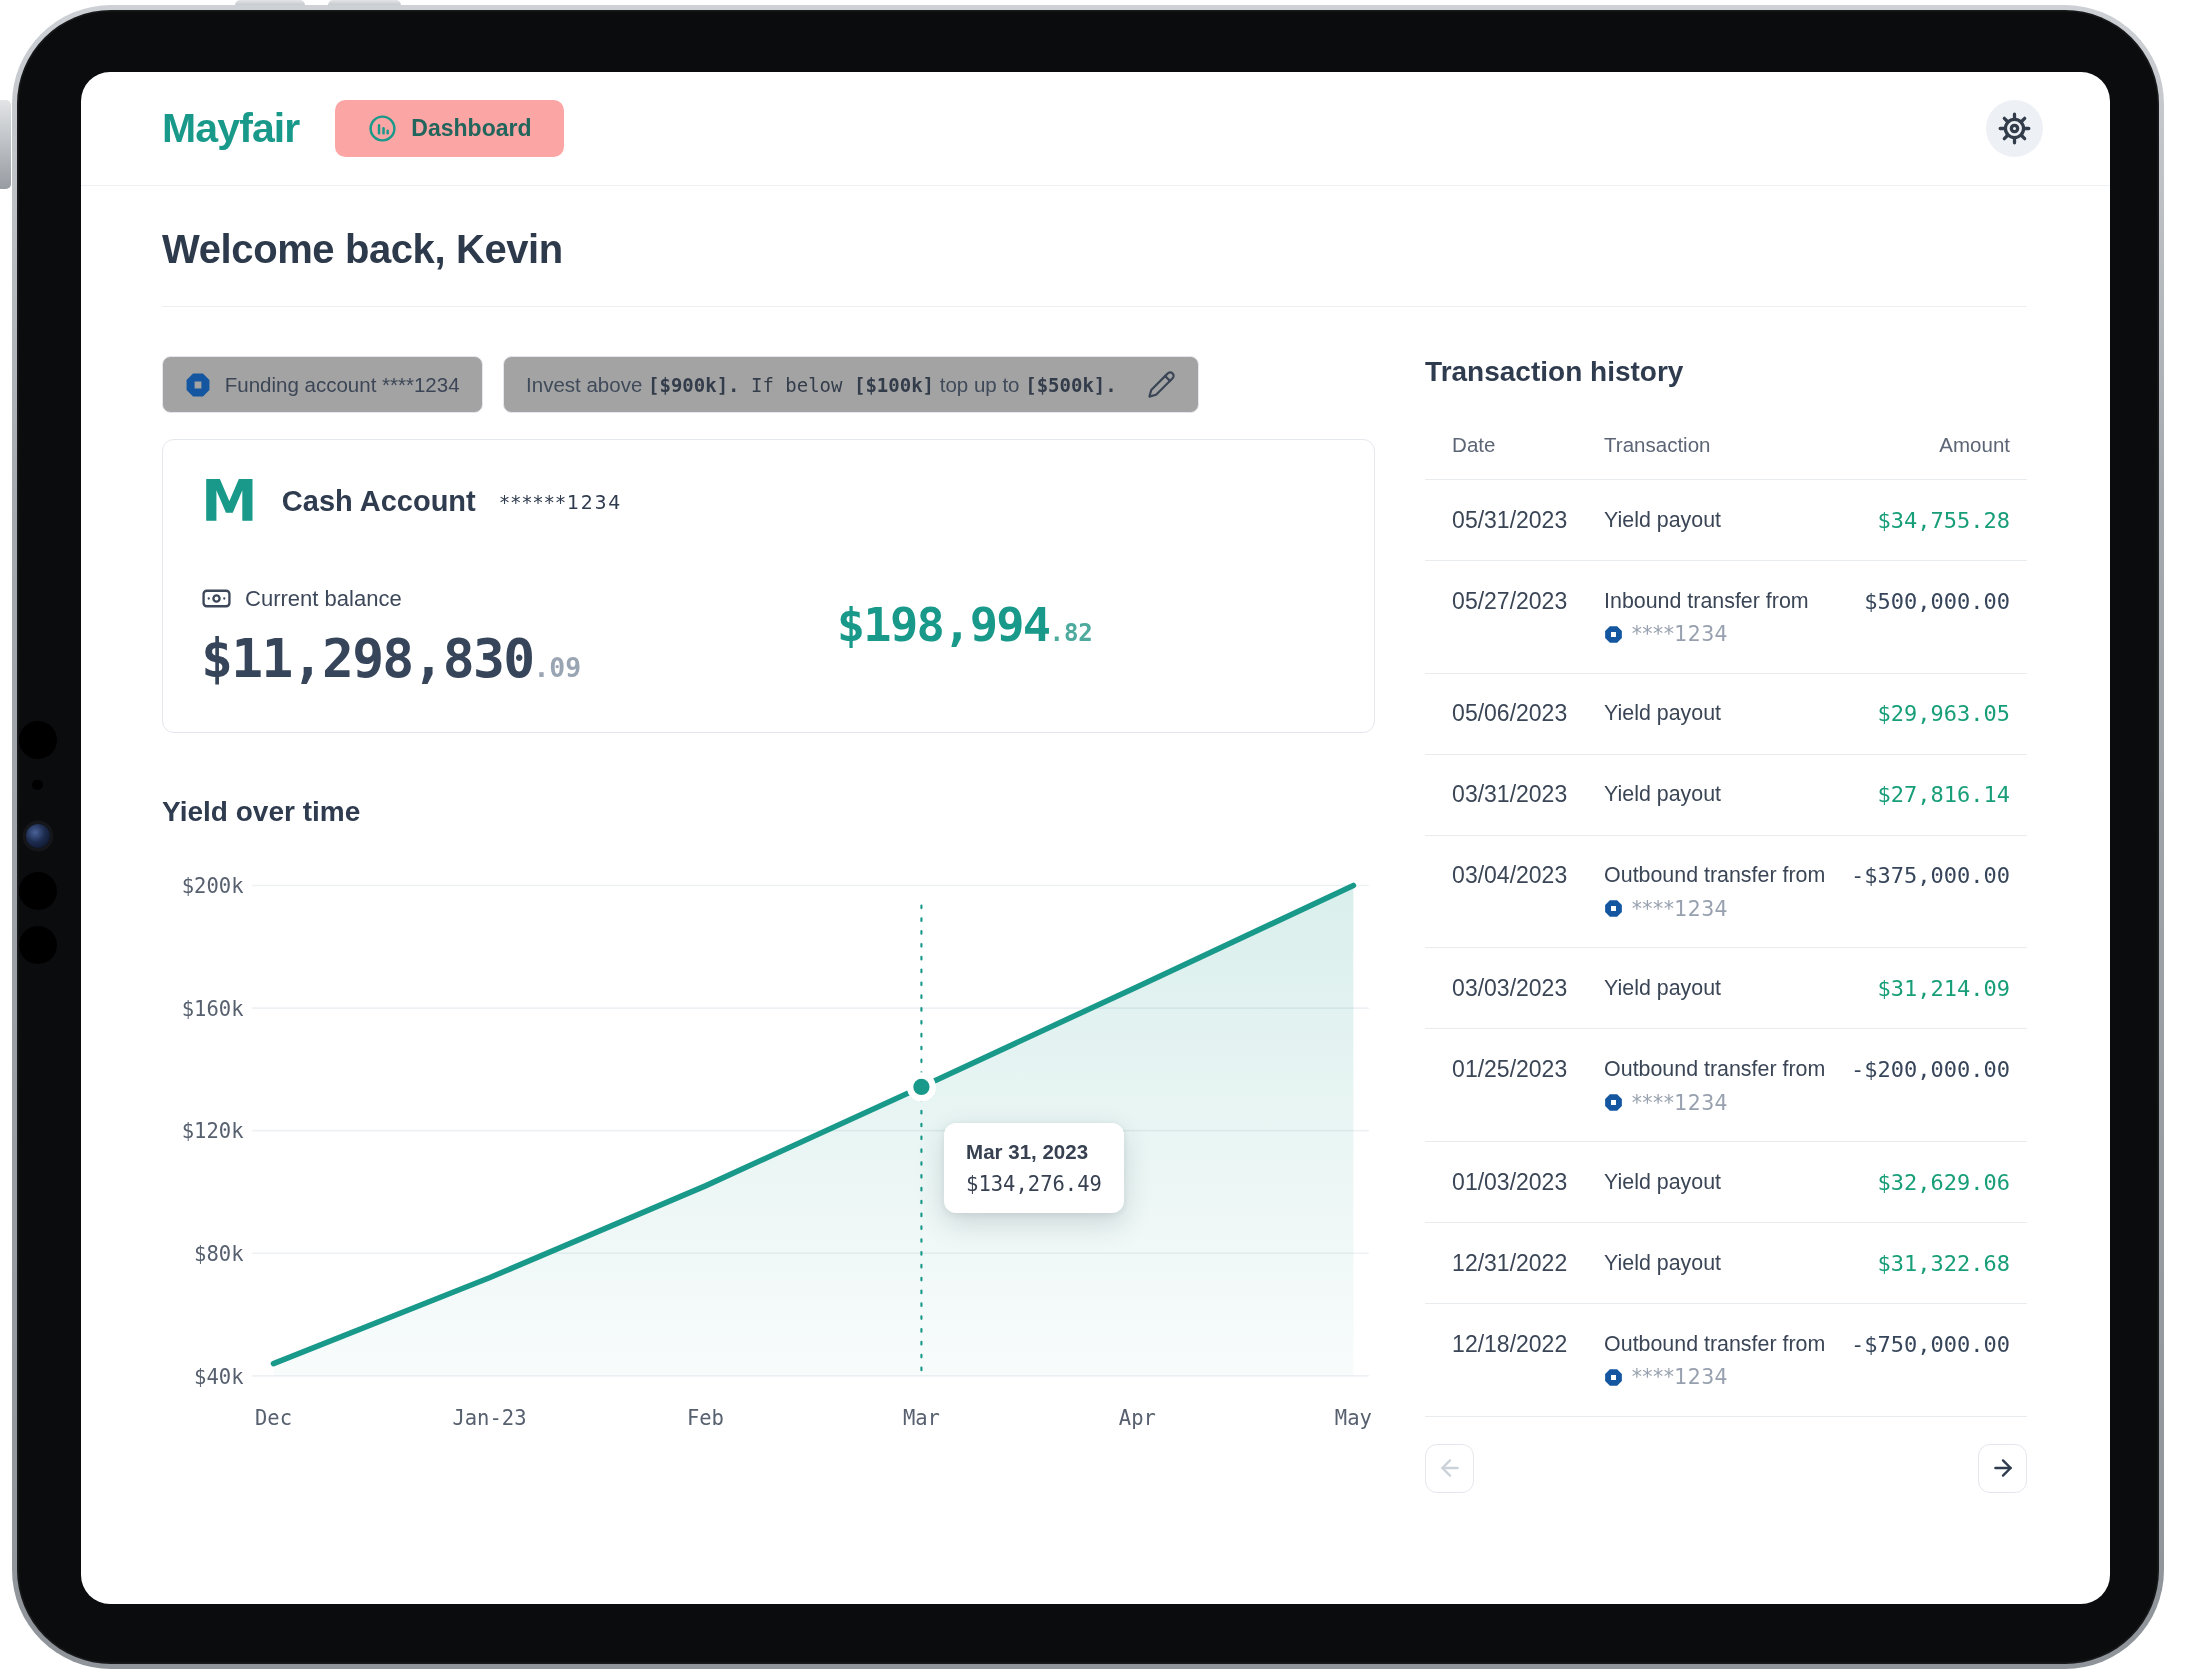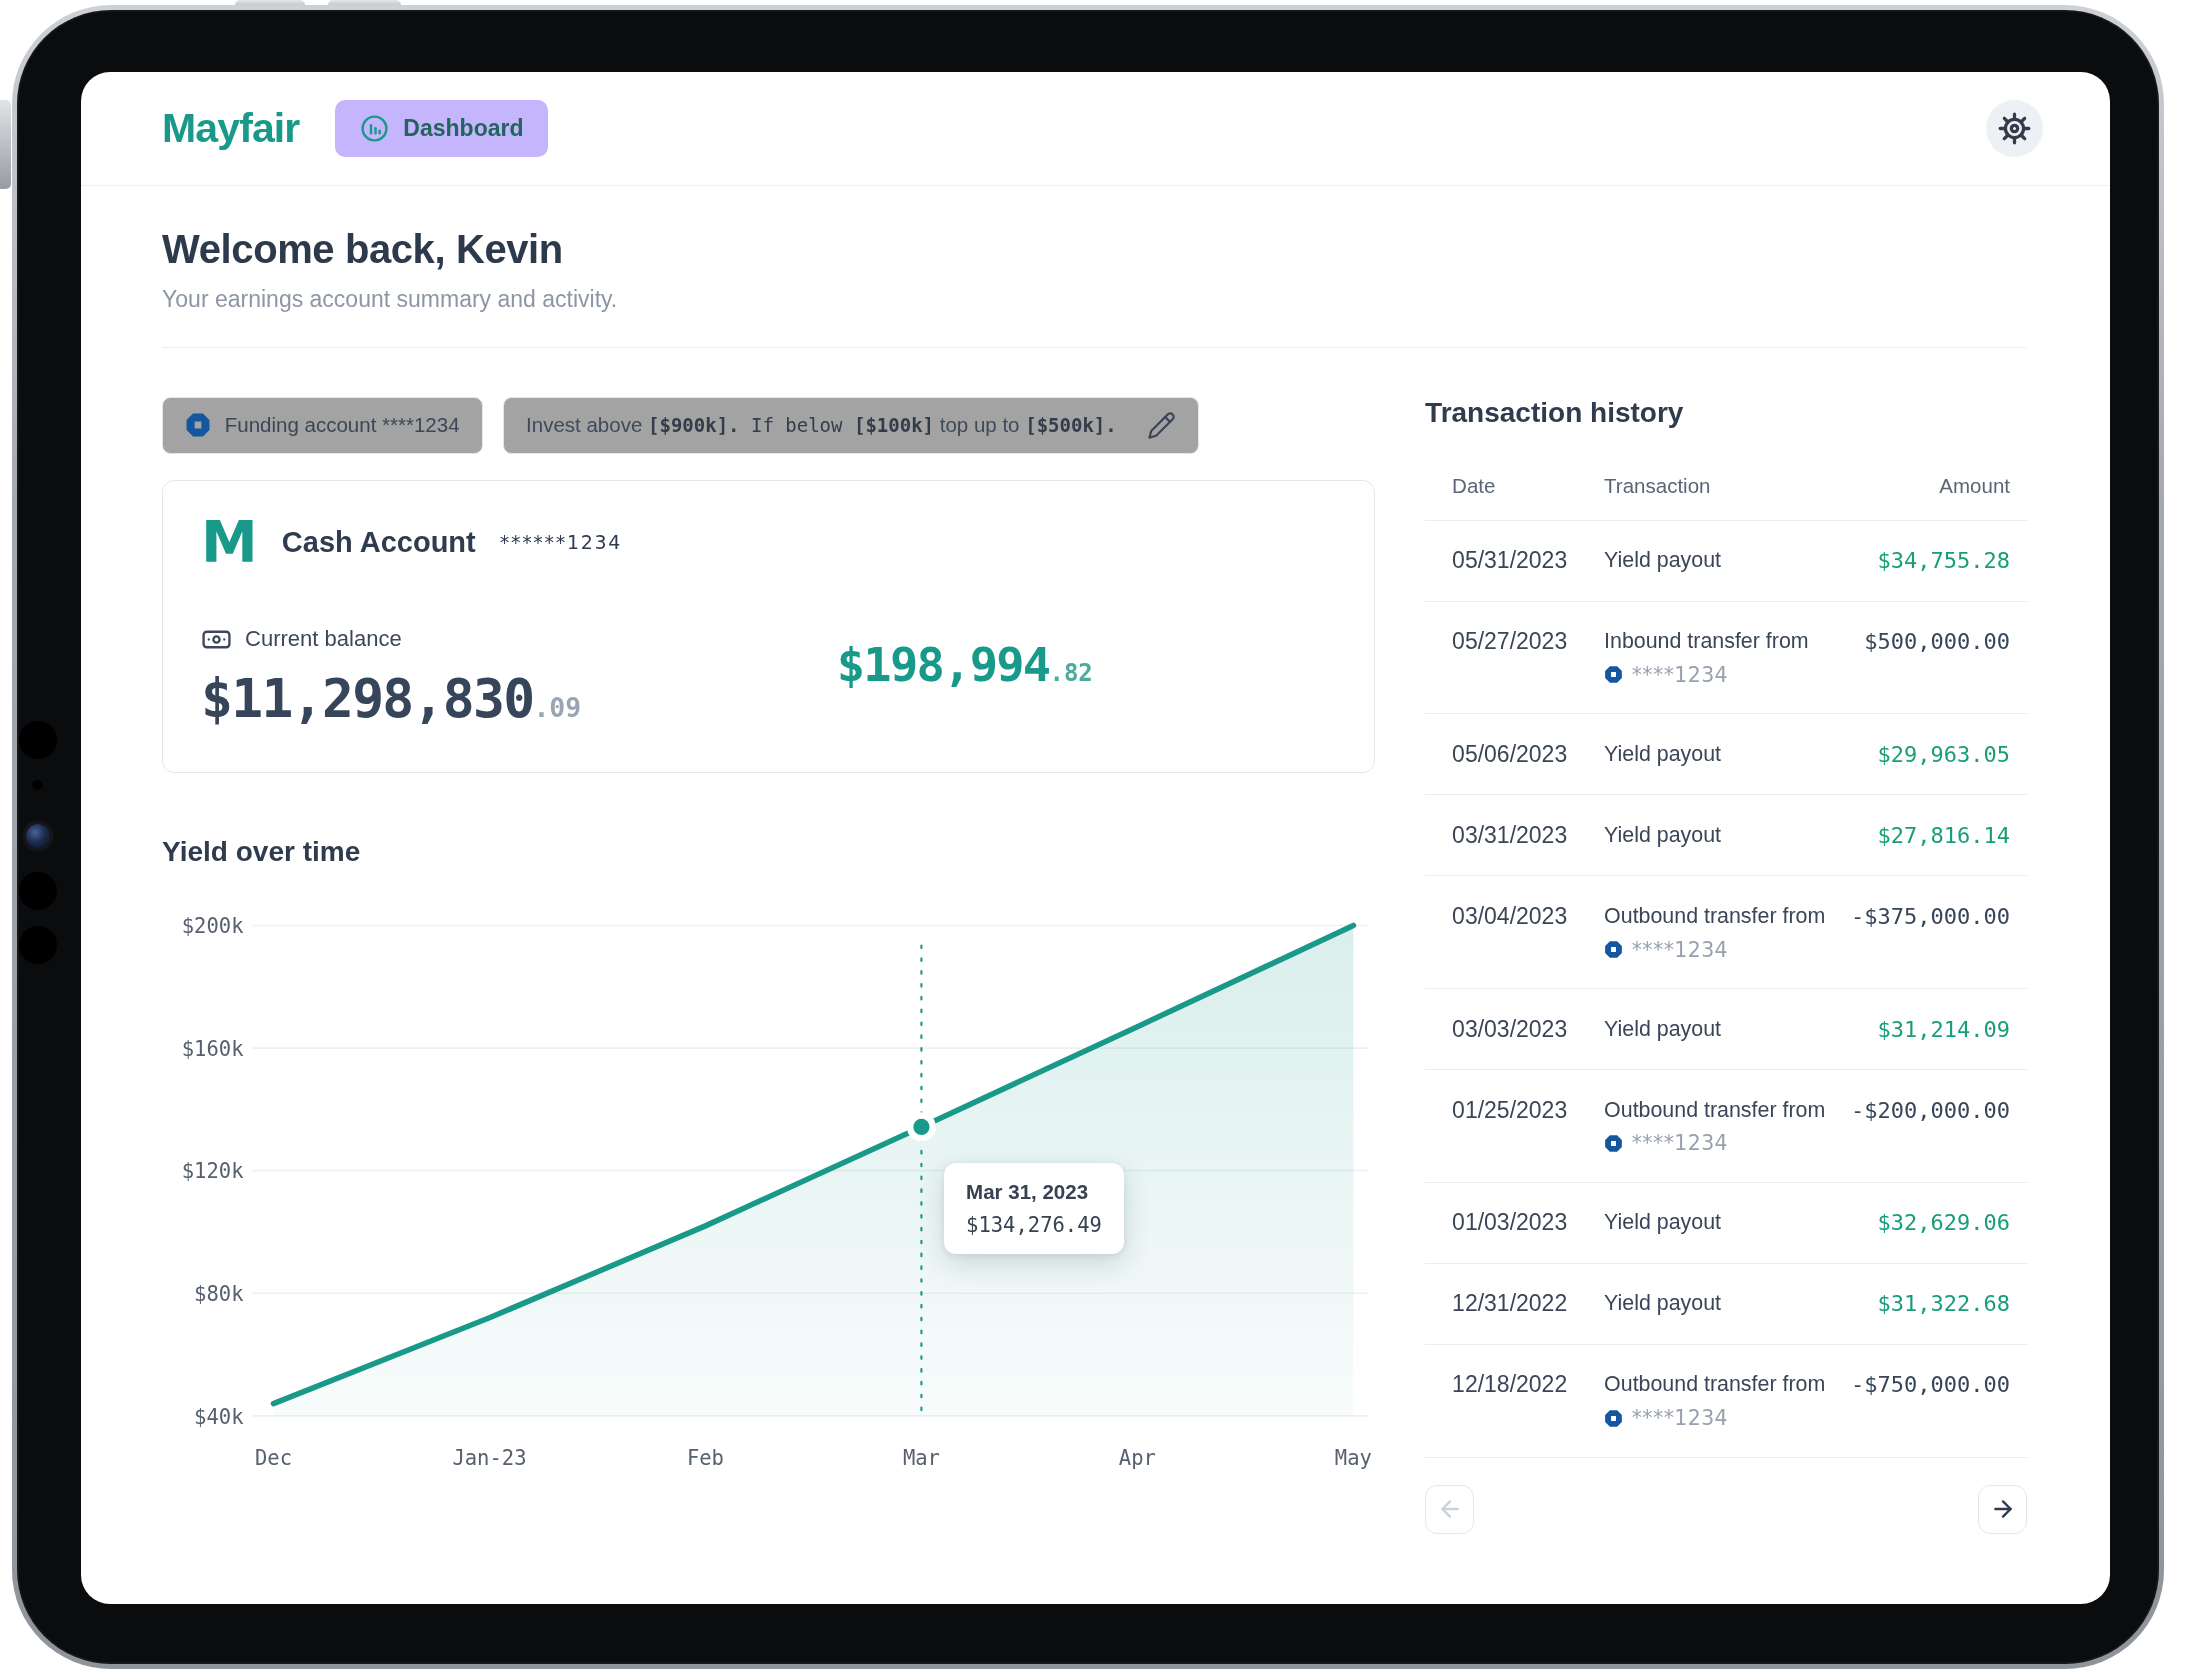--- a/index.html
+++ b/index.html
@@ -52,22 +52,22 @@
   }
 
   
   .app-header{
     height:114px;display:flex;align-items:center;
     padding:0 67px 0 81px;border-bottom:0.9px solid #eef0f3;
   }
   .logo{font-size:41px;font-weight:800;color:var(--brand);letter-spacing:-0.9px;}
   .nav-pill{
     margin-left:36px;display:flex;align-items:center;gap:13px;
-    background:#c4b5fd;border:none;border-radius:10.3px;
-    padding:13px 24px;cursor:pointer;
+    background:#fca5a5;border:none;border-radius:10.3px;
+    padding:13px 32px;cursor:pointer;
   }
   .nav-pill span{font-size:23px;font-weight:600;color:#21655c;}
   .spacer{flex:1;}
   .gear-btn{
     width:57px;height:57px;border-radius:50%;background:#edf0f4;border:none;
     display:flex;align-items:center;justify-content:center;cursor:pointer;
   }
 
   
   .content{padding:0 83px 0 81px;}
@@ -183,21 +183,20 @@
           <svg width="33" height="33" viewBox="0 0 24 24" fill="none" stroke="#333c4a" stroke-width="2.4" stroke-linecap="round">
             <circle cx="12" cy="12" r="6.6"></circle>
             <circle cx="12" cy="12" r="2.3"></circle>
             <path d="M12 1.6v3M12 19.4v3M1.6 12h3M19.4 12h3M4.6 4.6l2.1 2.1M17.3 17.3l2.1 2.1M4.6 19.4l2.1-2.1M17.3 6.7l2.1-2.1"></path>
           </svg>
         </button>
       </div>
 
       <div class="content">
         <h1 class="welcome-title">Welcome back, Kevin</h1>
-        <div class="welcome-sub">Your earnings account summary and activity.</div>
         <div class="divider"></div>
 
         <div class="columns">
 
           <div class="col-left">
             <div class="chips">
               <div class="chip">
                 <svg width="26" height="26" viewBox="0 0 100 100">
                   <path fill="#1457a0" fill-rule="evenodd" d="M31 6 L69 6 L94 31 L94 69 L69 94 L31 94 L6 69 L6 31 Z M37 37 h26 v26 h-26 Z"></path>
                 </svg>

